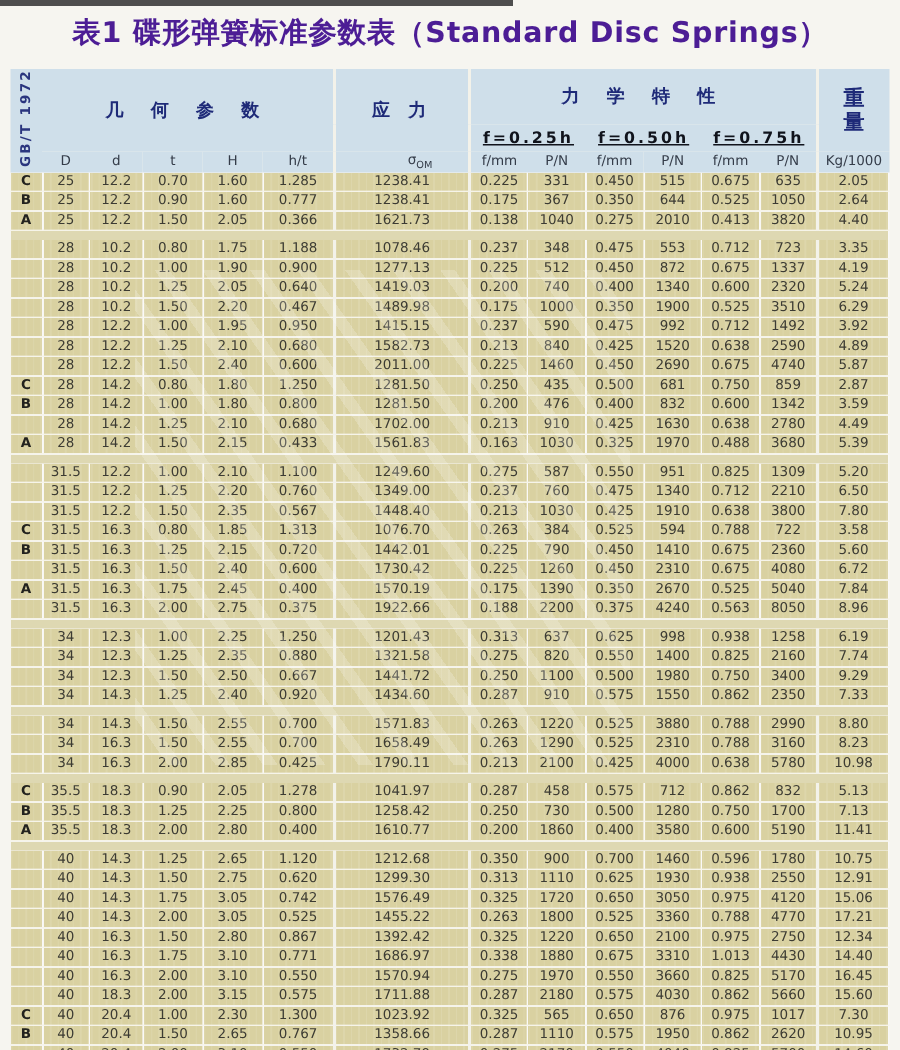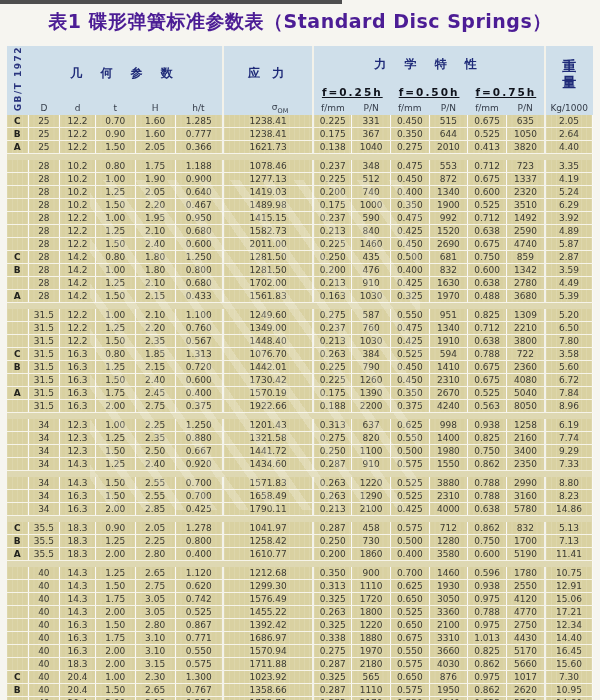--- a/index.html
+++ b/index.html
@@ -576,21 +576,21 @@
           <td>2.00</td>
           <td>2.85</td>
           <td>0.425</td>
           <td class="blk">1790.11</td>
           <td class="blk">0.213</td>
           <td>2100</td>
           <td>0.425</td>
           <td>4000</td>
           <td>0.638</td>
           <td>5780</td>
-          <td class="blk">14.86</td>
+          <td class="blk">10.98</td>
         </tr>
         <tr class="sep">
           <td colspan="14"></td>
         </tr>
         <tr>
           <td class="mark">C</td>
           <td>35.5</td>
           <td>18.3</td>
           <td>0.90</td>
           <td>2.05</td>

